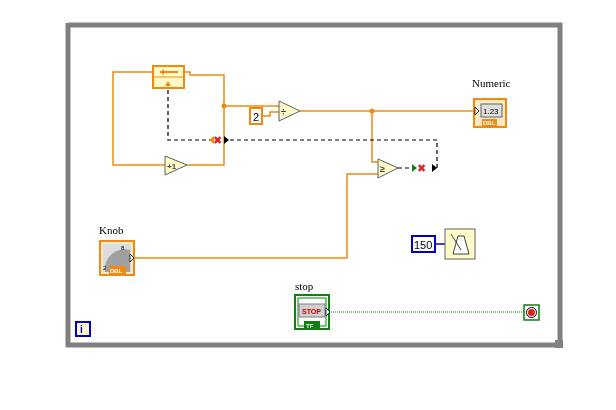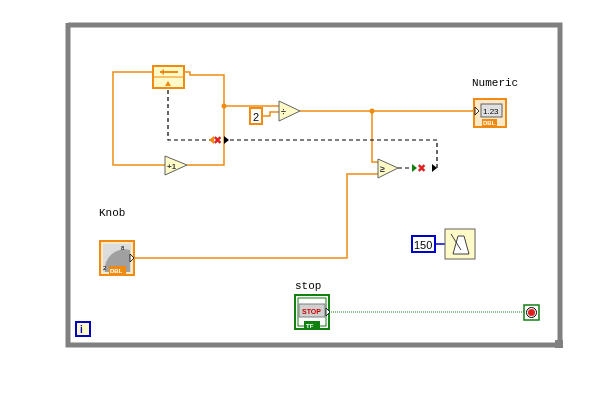--- a/index.html
+++ b/index.html
@@ -1,19 +1,19 @@
 <!DOCTYPE html>
 <html><head>
   <meta charset="utf-8">
   <style>
     html, body { margin: 0; padding: 0; background: #ffffff; }
     body { width: 616px; height: 410px; position: relative; overflow: hidden;
            font-family: "Liberation Sans", sans-serif; }
     #diagram { position: absolute; left: 0; top: 0; width: 616px; height: 410px; }
-    .label { position: absolute; font-size: 11px; color: #000; font-family: Liberation Mono, monospace; }
+    .label { position: absolute; font-size: 11px; color: #000; font-family: Liberation Serif, serif; }
   </style>
 </head>
 <body>
 
 <svg id="diagram" viewBox="0 0 616 410" xmlns="http://www.w3.org/2000/svg">
 
   <g>
     <path d="M68 25 L560 25 L560 345" fill="none" stroke="#808080" stroke-width="5"></path>
     <path d="M68 23 L68 345 L560 345" fill="none" stroke="#808080" stroke-width="5"></path>
     <rect x="555" y="340" width="8" height="8" fill="#808080"></rect>
@@ -132,14 +132,14 @@
     <circle cx="531.5" cy="312.5" r="3.5" fill="#e02020"></circle>
   </g>
 
   <g>
     <rect x="76" y="322" width="14" height="14" fill="#fffbc8" stroke="#0000c8" stroke-width="2"></rect>
     <text x="80" y="333" font-size="10" fill="#0000c8" font-weight="bold">i</text>
   </g>
 </svg>
 
 <div class="label" style="left:472px; top:77px;">Numeric</div>
-<div class="label" style="left:99px; top:207px;">Knob</div>
+<div class="label" style="left:99px; top:224px;">Knob</div>
 <div class="label" style="left:295px; top:280px;">stop</div>
 
 </body></html>

